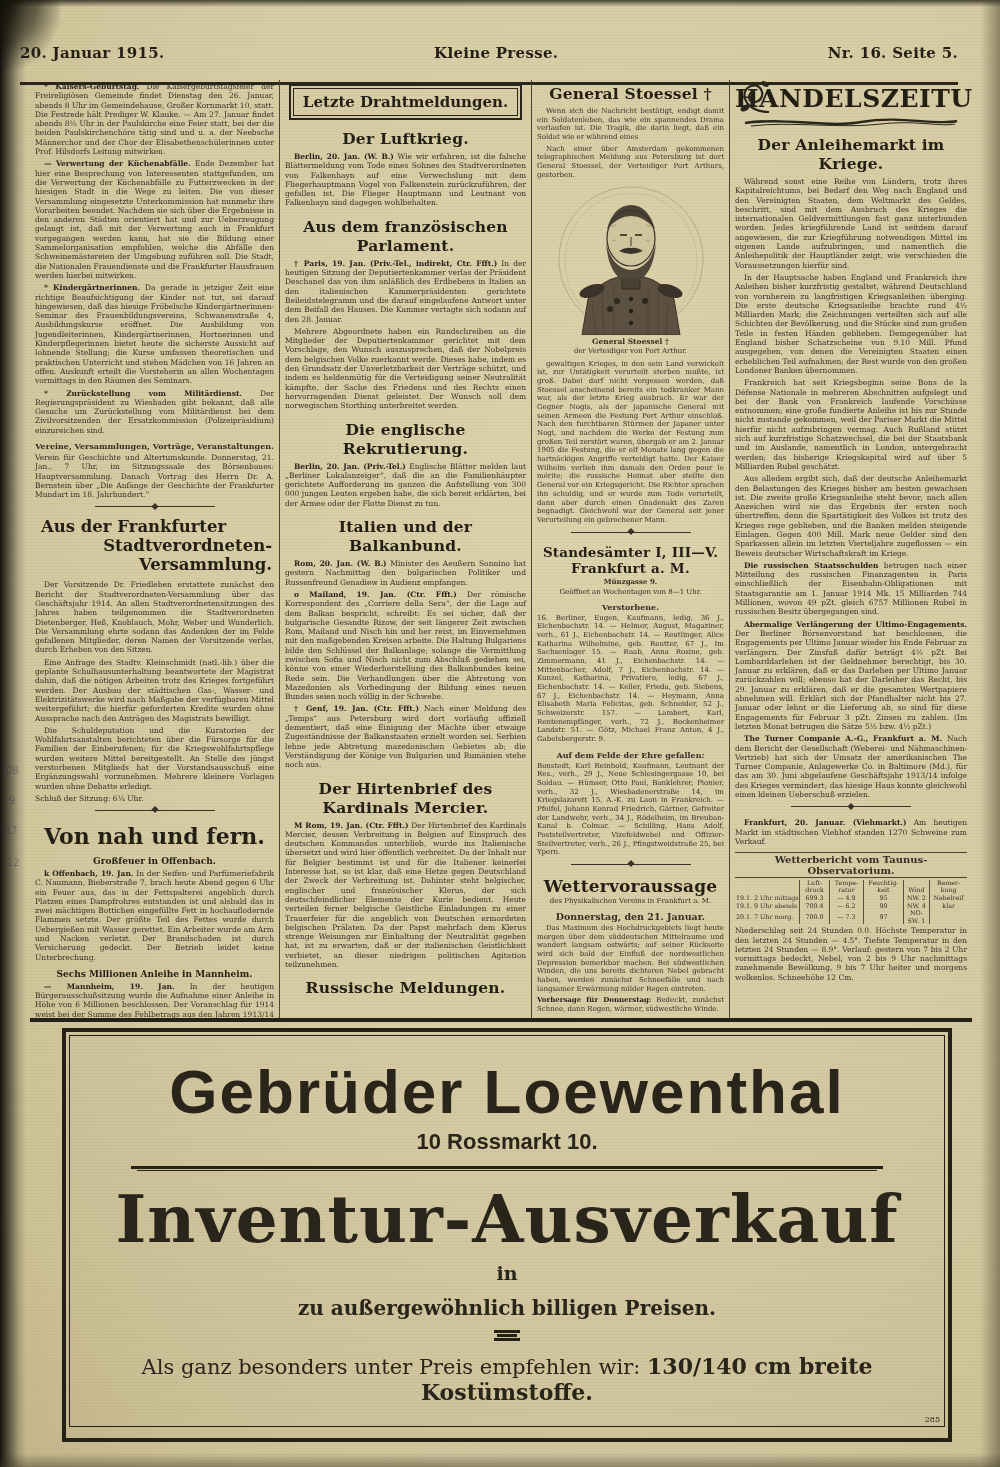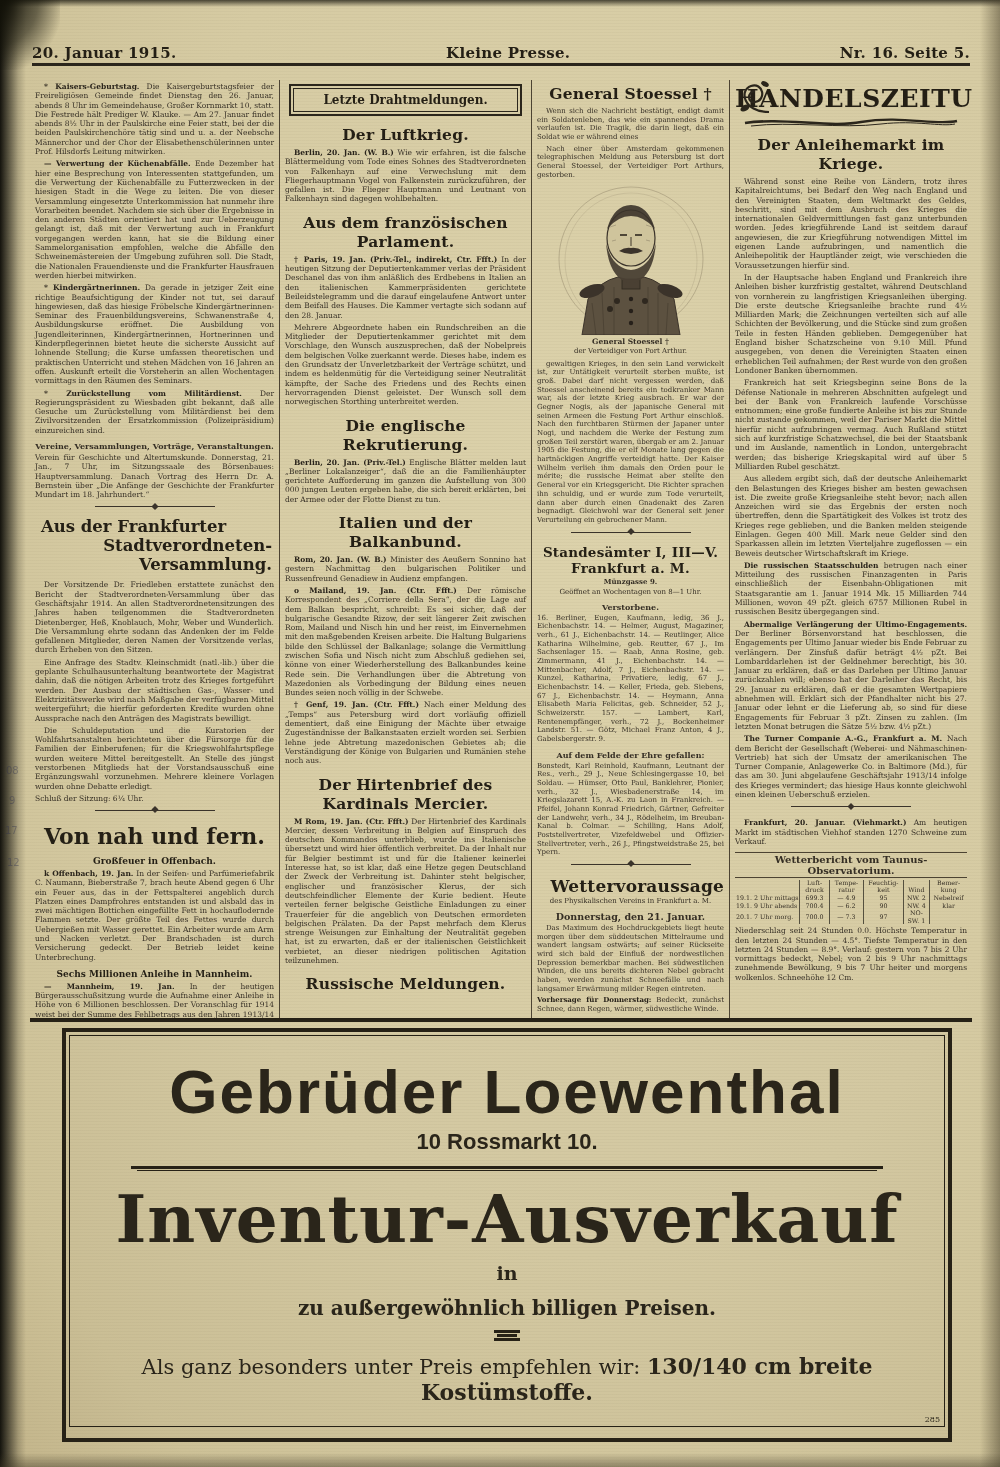--- a/index.html
+++ b/index.html
@@ -12,22 +12,22 @@
     background:linear-gradient(90deg,#14130d 0%,#24211736 70%,rgba(36,33,23,0) 100%);}
   .edge-left::before{content:"";position:absolute;left:0;top:0;width:60px;height:70px;
     background:radial-gradient(ellipse at 0% 0%, #121108 0%, rgba(18,17,8,.55) 45%, rgba(18,17,8,0) 75%);}
   .edge-top{position:absolute;left:0;top:0;width:100%;height:7px;
     background:linear-gradient(180deg, rgba(25,23,14,.75), rgba(25,23,14,0));}
   .edge-right{position:absolute;right:0;top:0;width:20px;height:100%;
     background:linear-gradient(270deg, rgba(70,62,42,.5), rgba(70,62,42,0));}
   .edge-bottom{position:absolute;left:0;bottom:0;width:100%;height:14px;
     background:linear-gradient(0deg, rgba(60,54,36,.45), rgba(60,54,36,0));}
 
-  .masthead{position:absolute;left:32px;top:44px;width:938px;display:flex;justify-content:space-between;
-    align-items:flex-end;border-bottom:3px solid #2b261c;padding-bottom:1px;font-weight:bold;color:#241f15;}
+  .masthead{position:absolute;left:20px;top:44px;width:938px;display:flex;justify-content:space-between;
+    align-items:flex-end;border-bottom:3px solid #2b261c;padding-bottom:20px;font-weight:bold;color:#241f15;}
   .masthead .mh{font-size:15px;letter-spacing:.3px;}
 
   .content{position:absolute;left:30px;top:80px;width:942px;height:938px;display:flex;}
   .col{box-sizing:border-box;overflow:hidden;padding:2px 5px 0 5px;}
   .c1{width:250px;border-right:1px solid #4c4332;}
   .c2{width:252px;border-right:1px solid #4c4332;}
   .c3{width:198px;border-right:1px solid #4c4332;}
   .c4{width:242px;}
   .bottom-rule{position:absolute;left:30px;top:1018px;width:942px;height:4px;background:#262116;}
 
@@ -38,21 +38,21 @@
   .h-sub{font-size:9px;font-weight:bold;text-align:center;margin:7px 0 3px 0;color:#241f15;}
   .h-big{font-size:22px;font-weight:bold;text-align:center;margin:8px 0 3px 0;color:#241f15;}
   .smallhead{font-size:8px;font-weight:bold;text-align:center;margin:6px 0 2px 0;}
   .tiny{font-size:7px;text-align:center;margin:0 0 2px 0;}
   .divider{width:120px;margin:7px auto;border-top:1.5px solid #3a332a;position:relative;height:4px;}
   .divider::after{content:"";position:absolute;left:50%;top:-3.5px;width:5px;height:5px;background:#3a332a;
     transform:translateX(-50%) rotate(45deg);}
   .endline{font-size:7.5px;margin:2px 0 2px 0;}
 
   .ldm-box{border:2px solid #2b261c;padding:2px;margin:2px 4px 6px 4px;}
-  .ldm-inner{border:1px solid #2b261c;text-align:center;font-weight:bold;font-size:12px;padding:4px 2px;color:#241f15;}
+  .ldm-inner{border:1px solid #2b261c;text-align:center;font-weight:bold;font-size:15px;padding:4px 2px;color:#241f15;}
 
   .h-stv{font-size:16.5px;font-weight:bold;color:#241f15;margin:6px 0 5px 0;line-height:1.15;}
   .h-stv .l1{text-align:left;padding-left:6px;}
   .h-stv .l2{text-align:right;padding-right:2px;}
 
   .portrait{width:158px;margin:4px auto 2px auto;display:block;}
   .caption{font-size:7.5px;font-weight:bold;text-align:center;margin:0;line-height:1.25;}
   .caption2{font-size:7px;text-align:center;margin:0 0 5px 0;}
 
   .hz-banner{position:relative;text-align:center;margin:2px 0 2px 0;}
@@ -202,21 +202,21 @@
       <p class="body"><span>gewaltigen Krieges, in den sein Land verwickelt ist, zur Untätigkeit verurteilt sterben mußte, ist groß. Dabei darf nicht vergessen werden, daß Stoessel anscheinend bereits ein todkranker Mann war, als der letzte Krieg ausbrach. Er war der Gegner Nogis, als der japanische General mit seinen Armeen die Festung Port Arthur einschloß. Nach den furchtbaren Stürmen der Japaner unter Nogi, und nachdem die Werke der Festung zum großen Teil zerstört waren, übergab er am 2. Januar 1905 die Festung, die er elf Monate lang gegen die hartnäckigen Angriffe verteidigt hatte. Der Kaiser Wilhelm verlieh ihm damals den Orden pour le mérite; die russische Heimat aber stellte den General vor ein Kriegsgericht. Die Richter sprachen ihn schuldig, und er wurde zum Tode verurteilt, dann aber durch einen Gnadenakt des Zaren begnadigt. Gleichwohl war der General seit jener Verurteilung ein gebrochener Mann.</span></p>
       <div class="divider"></div>
       <div class="h-art" style="font-size:13.5px;margin:4px 0 1px 0;text-align:center;">Standesämter I, III—V. Frankfurt a. M.</div>
       <div class="tiny" style="font-weight:bold;">Münzgasse 9.</div>
       <div class="tiny">Geöffnet an Wochentagen von 8—1 Uhr.</div>
       <div class="smallhead">Verstorbene.</div>
       <p class="body" style="text-indent:0;">16. Berliner, Eugen, Kaufmann, ledig, 36 J., Eichenbachstr. 14. — Helmer, August, Magaziner, verh., 61 J., Eichenbachstr. 14. — Reutlinger, Alice Katharina Wilhelmine, geb. Reutter, 67 J., Im Sachsenlager 15. — Raab, Anna Rosine, geb. Zimmermann, 41 J., Eichenbachstr. 14. — Mittenbacher, Adolf, 7 J., Eichenbachstr. 14. — Kunzel, Katharina, Privatiere, ledig, 67 J., Eichenbachstr. 14. — Keller, Frieda, geb. Siebens, 67 J., Eichenbachstr. 14. — Heymann, Anna Elisabeth Maria Felicitas, geb. Schneider, 52 J., Schweizerstr. 157. — Lambert, Karl, Rentenempfänger, verh., 72 J., Bockenheimer Landstr. 51. — Götz, Michael Franz Anton, 4 J., Gabelsbergerstr. 9.</p>
       <div class="smallhead">Auf dem Felde der Ehre gefallen:</div>
       <p class="body" style="text-indent:0;">Bonstedt, Karl Reinhold, Kaufmann, Leutnant der Res., verh., 29 J., Neue Schlesingergasse 10, bei Soldau. — Hümser, Otto Paul, Banklehrer, Pionier, verh., 32 J., Wiesbadenerstraße 14, im Kriegslazarett 15, A.-K. zu Laon in Frankreich. — Pfeifel, Johann Konrad Friedrich, Gärtner, Gefreiter der Landwehr, verh., 34 J., Rödelheim, im Breuban-Kanal b. Colmar. — Schilling, Hans Adolf, Poststellvertreter, Vizefeldwebel und Offizier-Stellvertreter, verh., 26 J., Pfingstweidstraße 25, bei Ypern.</p>
       <div class="divider"></div>
-      <div class="h-art" style="font-size:17px;margin:3px 0 1px 0;text-align:right;">Wettervoraussage</div>
+      <div class="h-art" style="font-size:17px;margin:3px 0 1px 0;">Wettervoraussage</div>
       <div class="tiny">des Physikalischen Vereins in Frankfurt a. M.</div>
       <div class="smallhead" style="font-size:9.5px;">Donnerstag, den 21. Januar.</div>
       <p class="body"><span>Das Maximum des Hochdruckgebiets liegt heute morgen über dem süddeutschen Mittelraume und wandert langsam ostwärts; auf seiner Rückseite wird sich bald der Einfluß der nordwestlichen Depression bemerkbar machen. Bei südwestlichen Winden, die uns bereits dichteren Nebel gebracht haben, werden zunächst Schneefälle und nach langsamer Erwärmung milder Regen eintreten.</span></p>
       <p class="body" style="text-indent:0;"><b>Vorhersage für Donnerstag:</b><span> Bedeckt, zunächst Schnee, dann Regen, wärmer, südwestliche Winde.</span></p>
     </div>
 
     <div class="col c4">
       <div class="hz-banner">
         <svg class="hz-orn" width="42" height="42" viewBox="0 0 42 42">
           <path d="M34,34 C8,34 4,12 16,8 C28,4 32,22 20,24 C12,25 12,14 20,13" fill="none" stroke="#2b261c" stroke-width="2.2"></path>

